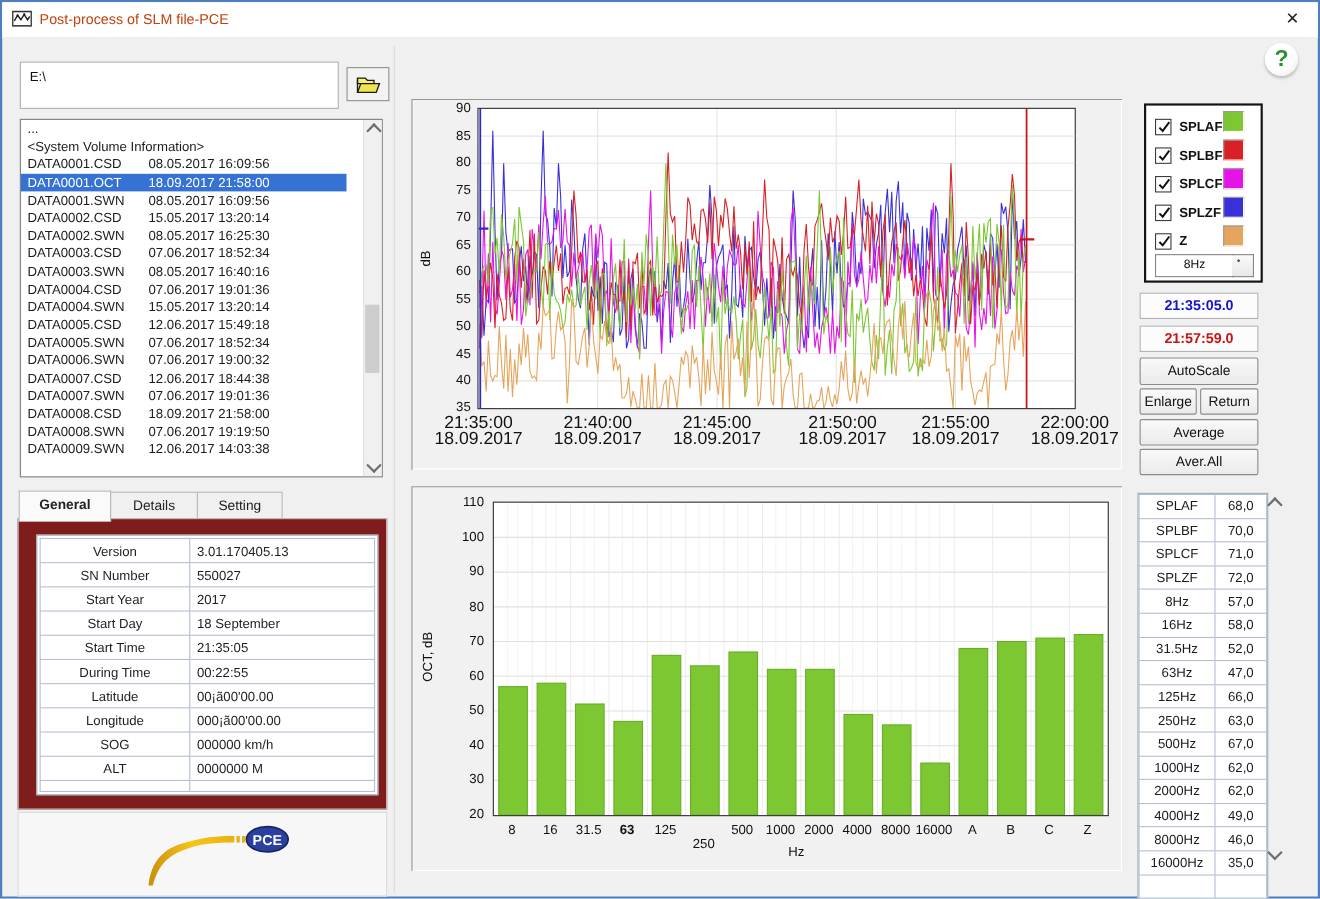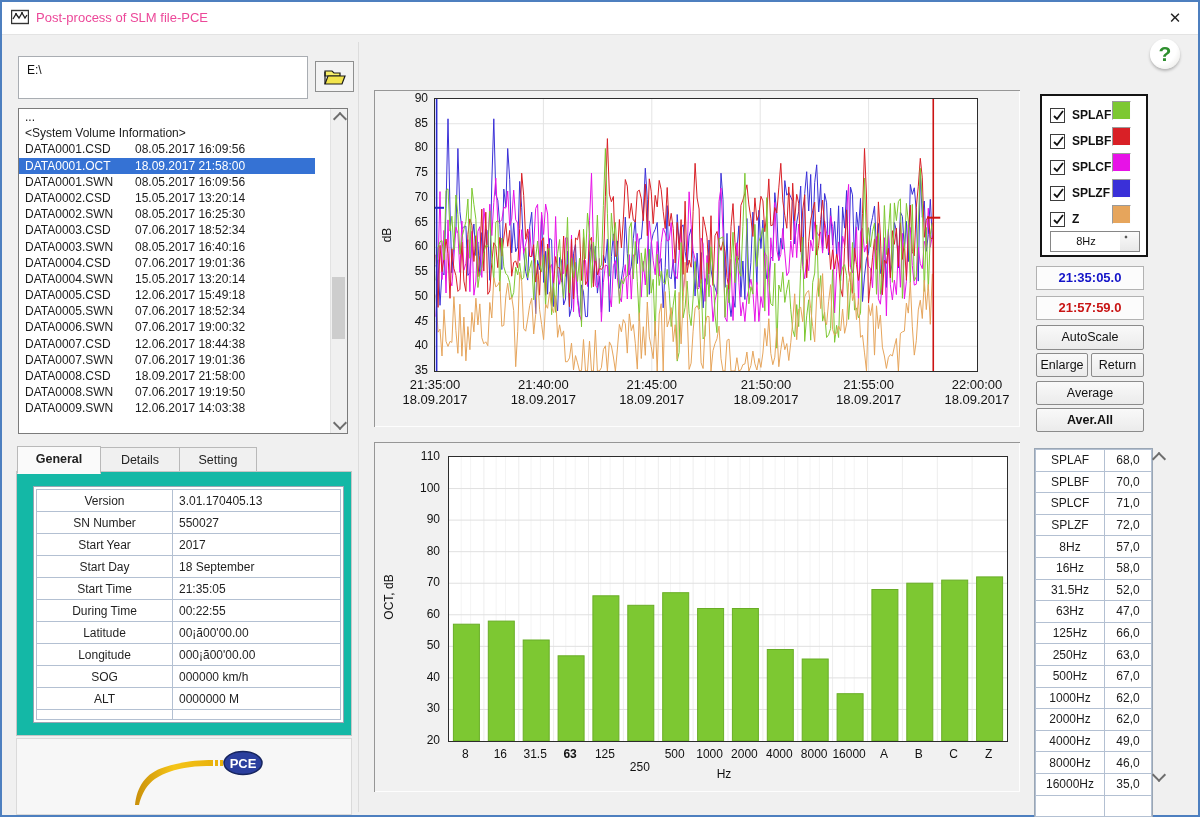--- a/index.html
+++ b/index.html
@@ -2,21 +2,21 @@
 <html><head>
 <meta charset="utf-8">
 <style>
   html,body{margin:0;padding:0;background:#fff;}
   body{width:1200px;height:817px;position:relative;font-family:"Liberation Sans",sans-serif;
        -webkit-font-smoothing:antialiased;overflow:hidden;}
   #window{position:absolute;left:0;top:0;width:1196px;height:813px;border:2px solid #4d7fbf;background:#f0f0f0;}
   
   #titlebar{position:absolute;left:0;top:0;width:100%;height:32px;background:#ffffff;border-bottom:1px solid #e3e3e3;}
   #app-icon{position:absolute;left:9px;top:7px;}
-  #title-text{position:absolute;left:34px;top:8px;font-size:13px;color:#ec4899;}
+  #title-text{position:absolute;left:34px;top:8px;font-size:13px;color:#c2410c;}
   #close-btn{position:absolute;right:12px;top:6px;width:22px;height:20px;text-align:center;
              font-size:15px;color:#222;line-height:20px;cursor:default;}
   
   #help-btn{position:absolute;left:1148px;top:37px;width:30px;height:30px;border-radius:50%;
             background:radial-gradient(circle at 35% 30%,#ffffff 55%,#e4e4e0);box-shadow:0 2px 3px rgba(0,0,0,.25);
             text-align:center;}
   #help-btn span{font-size:21px;font-weight:bold;color:#2e8f2e;line-height:30px;}
   
   #path-box{position:absolute;left:16px;top:54px;width:288px;height:41px;background:#fff;border:1px solid #a9adb2;}
   #path-text{position:absolute;left:8px;top:6px;font-size:12px;color:#111;}
@@ -31,39 +31,39 @@
   .sb-arrow{position:absolute;left:4px;width:8px;height:8px;}
   .chev-up{border-left:2px solid #6d6d6d;border-top:2px solid #6d6d6d;transform:rotate(45deg);}
   .chev-down{border-right:2px solid #6d6d6d;border-bottom:2px solid #6d6d6d;transform:rotate(45deg);}
   #list-thumb{position:absolute;left:1px;top:168px;width:13px;height:62px;background:#cdcdcd;}
   
   .tab{position:absolute;top:445px;height:24px;line-height:24px;text-align:center;font-size:12.5px;
        background:#f0f0f0;border:1px solid #b9b9b9;color:#222;}
   #tab-general{left:15px;width:82px;background:#fafafa;border-bottom:1px solid #fafafa;font-weight:bold;height:26px;top:444px;z-index:3;}
   #tab-details{left:98px;width:78px;}
   #tab-setting{left:177px;width:76px;}
-  #tabpage{position:absolute;left:14px;top:469px;width:334px;height:263px;background:#14b8a6;border:1px solid #c6c6c6;z-index:1;}
+  #tabpage{position:absolute;left:14px;top:469px;width:334px;height:263px;background:#7f1d1d;border:1px solid #c6c6c6;z-index:1;}
   #info-wrap{position:absolute;left:16px;top:14px;border:1px solid #9aa6b4;background:#fff;padding:2px;}
   #info-table{border-collapse:collapse;}
   #info-table td{border:1px solid #b3c0d2;font-size:12px;color:#1f1f1f;height:19px;}
   #info-table td.lab{width:133px;text-align:center;}
   #info-table td.val{width:160px;text-align:left;padding-left:6px;}
   #info-table tr.empty td{height:7px;}
   #logo-panel{position:absolute;left:14px;top:736px;width:334px;height:75px;background:#f7f7f7;border:1px solid #dadada;}
   #vsep{position:absolute;left:356px;top:40px;width:1px;height:770px;background:#dcdcdc;}
   
   .chart-panel{position:absolute;background:#f1f1f1;
                box-shadow:inset 1px 1px 0 #969696, inset -1px -1px 0 #fdfdfd;}
   #top-chart-panel{left:372px;top:88px;width:646px;height:337px;}
   #bot-chart-panel{left:372px;top:440px;width:646px;height:350px;}
   .plot{position:absolute;background:#fff;border:1px solid #2c2c2c;}
   #top-plot{left:60px;top:8px;width:542px;height:272px;}
   #bot-plot{left:74px;top:14px;width:558px;height:284px;}
   .ytick{position:absolute;width:40px;text-align:right;font-size:12px;color:#111;}
-  .xlab1{position:absolute;font-size:13px;color:#111;text-align:center;width:90px;}
+  .xlab1{position:absolute;font-size:16px;color:#111;text-align:center;width:90px;}
   .axis-title-v{position:absolute;font-size:12px;color:#111;transform:rotate(-90deg);transform-origin:center;}
   .bxtick{position:absolute;font-size:12px;color:#111;text-align:center;}
   
   #legend{position:absolute;left:1038px;top:92px;width:104px;height:159px;background:#fff;border:2px solid #141414;}
   .leg-row{position:absolute;left:8px;height:26px;display:flex;align-items:center;}
   .cb{width:13px;height:13px;background:#fff;border:1px solid #3c3c3c;position:relative;flex:none;}
   .cb svg{position:absolute;left:0px;top:-1px;}
   .leg-label{font-size:12px;font-weight:600;color:#111;margin-left:7px;}
   .swatch{position:absolute;width:17px;height:17px;border:1px solid;border-color:#9a9a9a #fdfdfd #fdfdfd #9a9a9a;}
   #freq-select{position:absolute;left:8px;top:135px;width:70px;height:19px;background:#fff;border:1px solid #868686;
@@ -75,21 +75,21 @@
   .timebox{position:absolute;left:1034px;width:106px;height:22px;background:#fcfcfc;border:1px solid #b2b2b2;
            font-size:13px;font-weight:bold;text-align:center;line-height:22px;}
   #time-start{top:264px;}
   #time-end{top:294px;}
   .btn{position:absolute;background:linear-gradient(#f9f9f9,#ebebeb);border:1px solid #8b8b8b;border-radius:2px;
        font-size:12.5px;color:#111;text-align:center;}
   #btn-autoscale{left:1034px;top:323px;width:106px;height:23px;line-height:23px;}
   #btn-enlarge{left:1034px;top:351px;width:50px;height:22px;line-height:22px;}
   #btn-return{left:1089px;top:351px;width:51px;height:22px;line-height:22px;}
   #btn-average{left:1034px;top:379px;width:106px;height:22px;line-height:22px;}
-  #btn-averall{left:1034px;top:406px;width:106px;height:22px;line-height:22px;font-weight:bold;}
+  #btn-averall{left:1034px;top:406px;width:106px;height:22px;line-height:22px;}
   
   #vt-wrap{position:absolute;left:1032px;top:446px;border:1px solid #9aa6b4;background:#fff;}
   #value-table{border-collapse:collapse;}
   #value-table td{border:1px solid #b3c0d2;font-size:12px;color:#1c1c1c;height:18.6px;text-align:center;}
   #value-table td.vl{width:66px;}
   #value-table td.vv{width:44px;}
   #vt-up{position:absolute;left:1152px;top:452px;}
   #vt-down{position:absolute;left:1152px;top:768px;}
 </style>
 </head>
@@ -290,21 +290,21 @@
     <div id="top-yticks">
         <span class="ytick" style="left: 14px; top: 1px;">90</span>
         <span class="ytick" style="left: 14px; top: 25.7273px;">85</span>
         <span class="ytick" style="left: 14px; top: 50.4545px;">80</span>
         <span class="ytick" style="left: 14px; top: 75.1818px;">75</span>
         <span class="ytick" style="left: 14px; top: 99.9091px;">70</span>
         <span class="ytick" style="left: 14px; top: 124.636px;">65</span>
         <span class="ytick" style="left: 14px; top: 149.364px;">60</span>
         <span class="ytick" style="left: 14px; top: 174.091px;">55</span>
         <span class="ytick" style="left: 14px; top: 198.818px;">50</span>
-        <span class="ytick" style="left: 14px; top: 223.545px; font-style: italic;">45</span>
+        <span class="ytick" style="left: 14px; top: 223.545px;">45</span>
         <span class="ytick" style="left: 14px; top: 248.273px;">40</span>
         <span class="ytick" style="left: 14px; top: 273px;">35</span>
       </div>
     <div id="top-plot" class="plot">
       <svg id="top-svg" width="542" height="272">
           <line x1="0" y1="247.27272727272725" x2="542" y2="247.27272727272725" stroke="#e4e4e4" stroke-width="1"></line>
           <line x1="0" y1="222.54545454545456" x2="542" y2="222.54545454545456" stroke="#e4e4e4" stroke-width="1"></line>
           <line x1="0" y1="197.8181818181818" x2="542" y2="197.8181818181818" stroke="#e4e4e4" stroke-width="1"></line>
           <line x1="0" y1="173.0909090909091" x2="542" y2="173.0909090909091" stroke="#e4e4e4" stroke-width="1"></line>
           <line x1="0" y1="148.36363636363635" x2="542" y2="148.36363636363635" stroke="#e4e4e4" stroke-width="1"></line>

